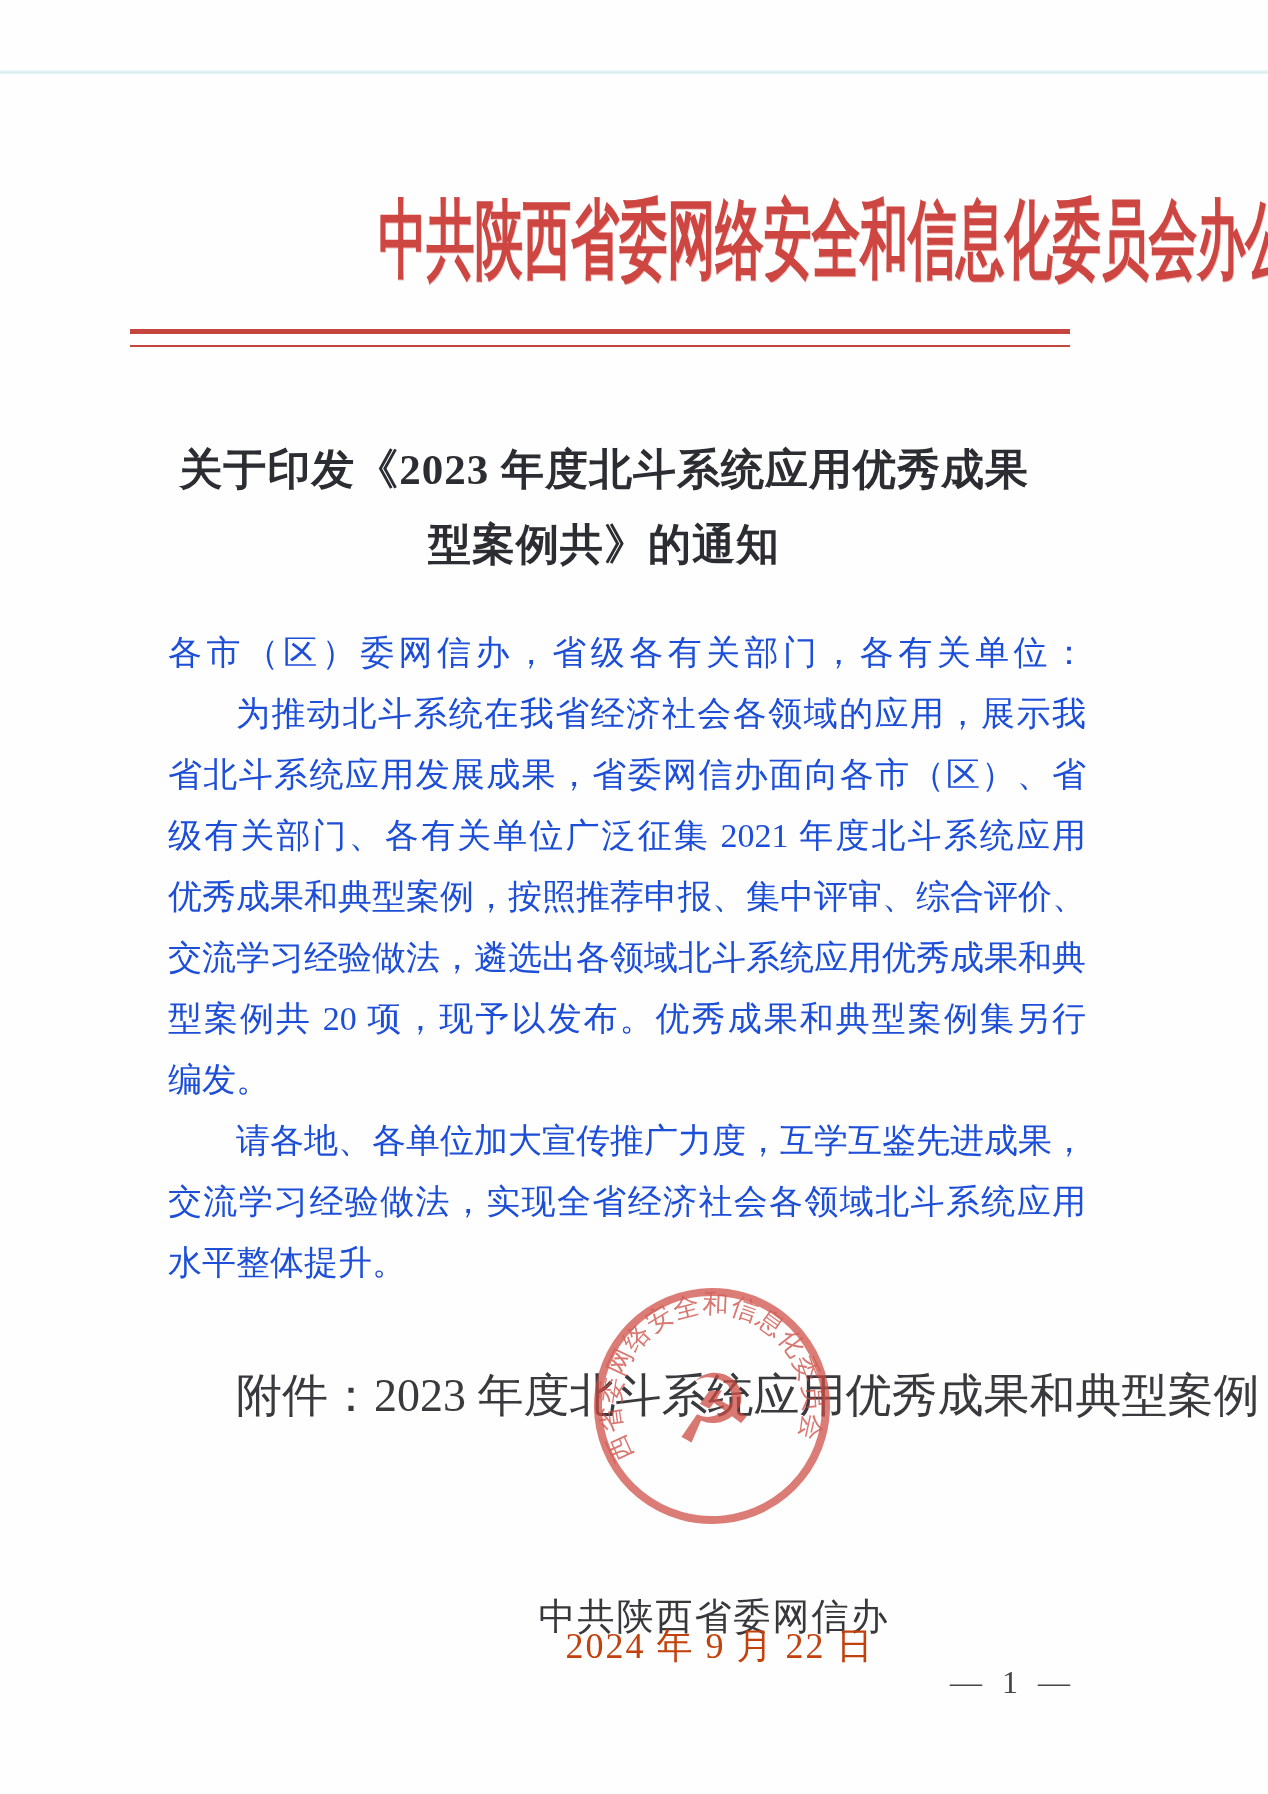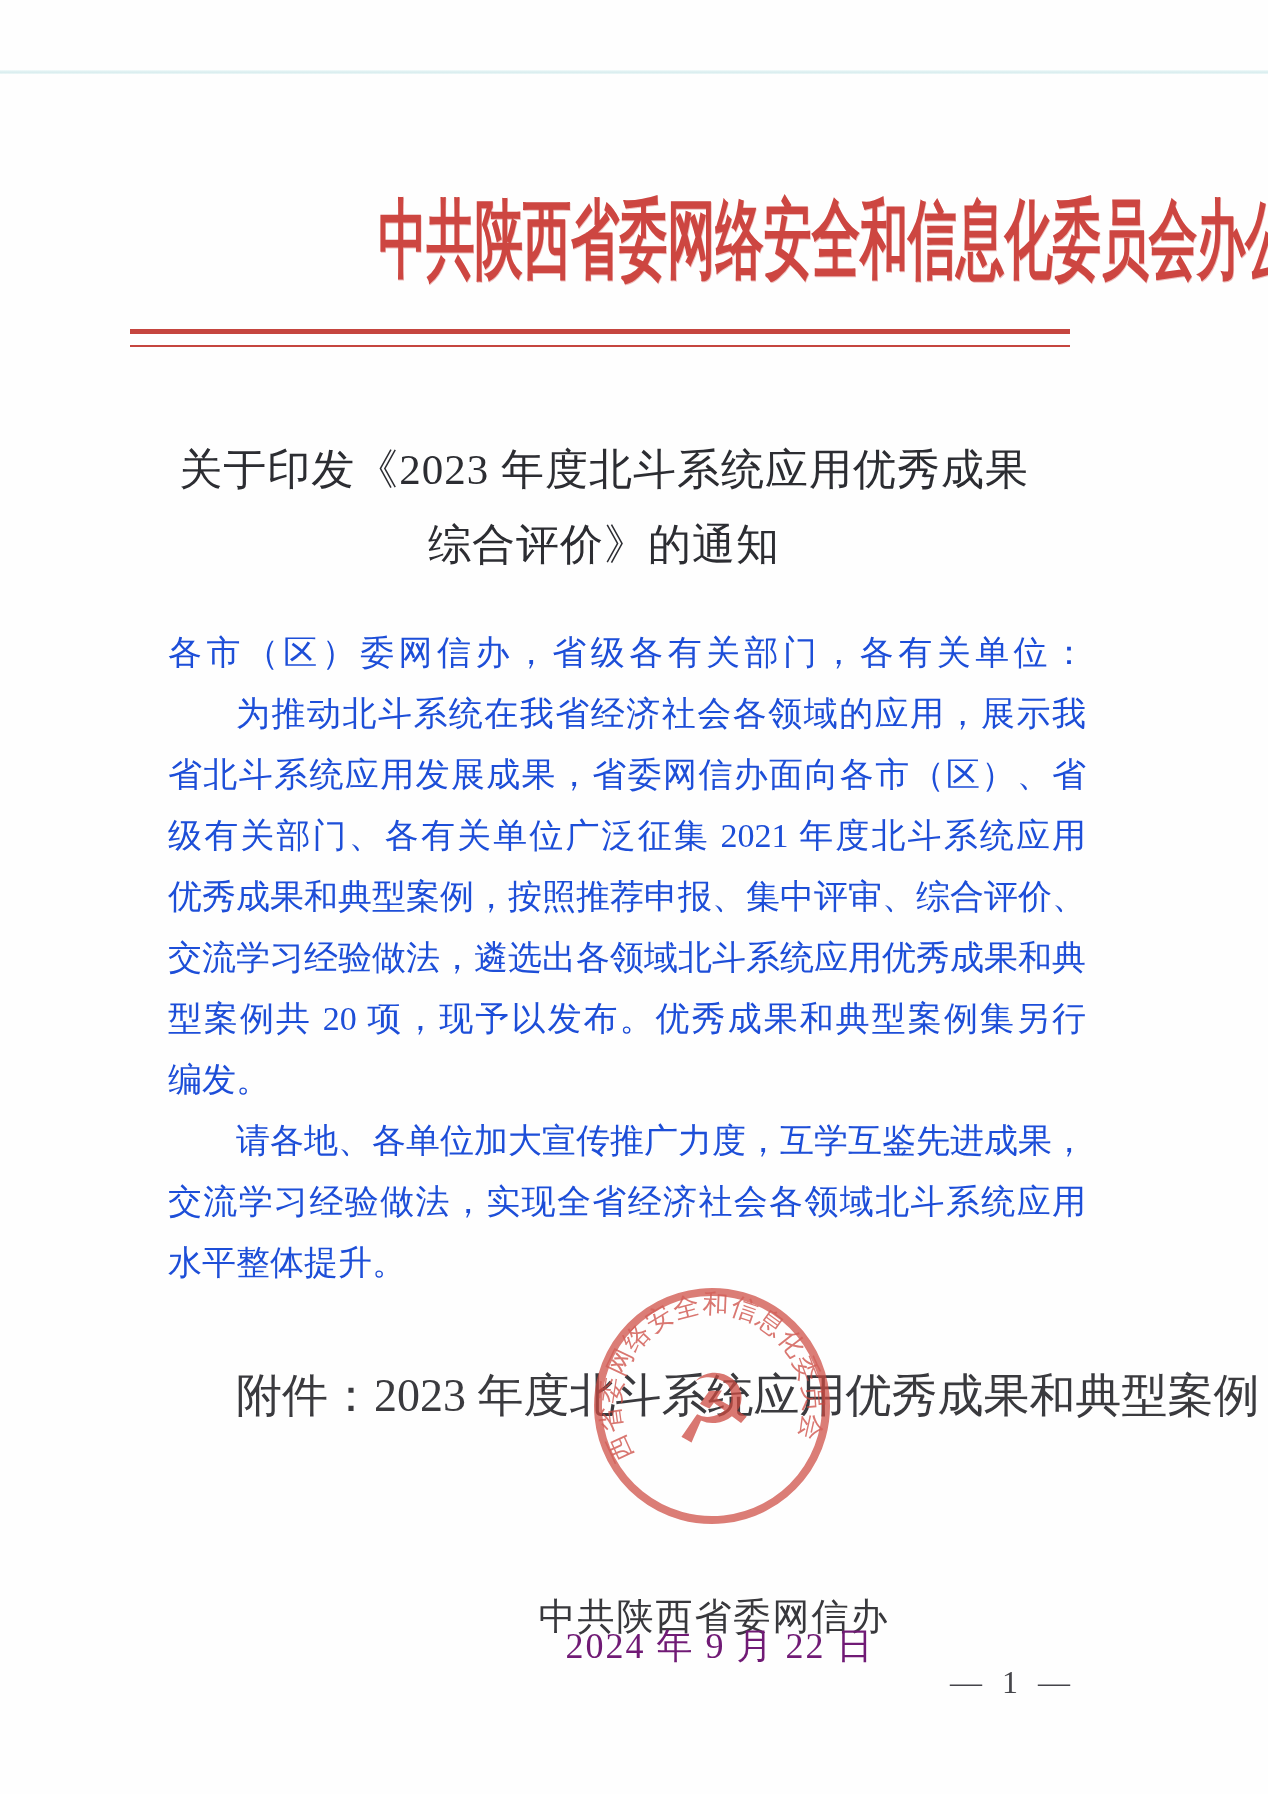--- a/index.html
+++ b/index.html
@@ -34,21 +34,21 @@
   
   .red-rule{
     position:absolute;top:329px;left:130px;width:940px;height:11px;
     border-top:5px solid #c5453f;
     border-bottom:2px solid #c5453f;
   }
   
   .doc-title{
     position:absolute;top:432px;left:64px;width:1080px;
     text-align:center;
-    font-size:43px;line-height:75px;font-weight:normal;
+    font-size:43px;line-height:75px;font-weight:bold;
     color:#2c2d32;letter-spacing:1px;
   }
   
   .body-block{
     position:absolute;top:622px;left:168px;width:918px;
     font-size:34px;line-height:61px;
     color:#1d4ed8;
   }
   .bl{height:61px;white-space:nowrap;}
   .j{text-align:justify;text-align-last:justify;white-space:normal;}
@@ -65,21 +65,21 @@
     opacity:.88;
   }
   .seal svg{display:block;}
   
   .signature{
     position:absolute;top:1545px;left:714px;transform:translateX(-50%);
     font-size:37px;color:#38383c;white-space:nowrap;letter-spacing:2px;margin-top:47px;
   }
   .doc-date{
     position:absolute;top:1622px;left:720px;transform:translateX(-50%);
-    font-size:36px;color:#701a75;white-space:nowrap;letter-spacing:2px;
+    font-size:36px;color:#c2410c;white-space:nowrap;letter-spacing:2px;
   }
   .page-num{
     position:absolute;top:1664px;left:950px;
     font-size:32px;color:#45454a;white-space:nowrap;letter-spacing:6px;
   }
 </style>
 </head>
 <body>
 
 <div id="page">
@@ -87,21 +87,21 @@
   <div class="scanline"></div>
 
   <div class="letterhead">
     <span class="lh-inner">中共陕西省委网络安全和信息化委员会办公室</span>
   </div>
 
   <div class="red-rule"></div>
 
   <div class="doc-title">
     <div>关于印发《2023 年度北斗系统应用优秀成果</div>
-    <div>综合评价》的通知</div>
+    <div>型案例共》的通知</div>
   </div>
 
   <div class="body-block">
     <div class="bl j">各市（区）委网信办，省级各有关部门，各有关单位：</div>
     <div class="bl j ind">为推动北斗系统在我省经济社会各领域的应用，展示我</div>
     <div class="bl j">省北斗系统应用发展成果，省委网信办面向各市（区）、省</div>
     <div class="bl j">级有关部门、各有关单位广泛征集 2021 年度北斗系统应用</div>
     <div class="bl j">优秀成果和典型案例，按照推荐申报、集中评审、综合评价、</div>
     <div class="bl j">交流学习经验做法，遴选出各领域北斗系统应用优秀成果和典</div>
     <div class="bl j">型案例共 20 项，现予以发布。优秀成果和典型案例集另行</div>

